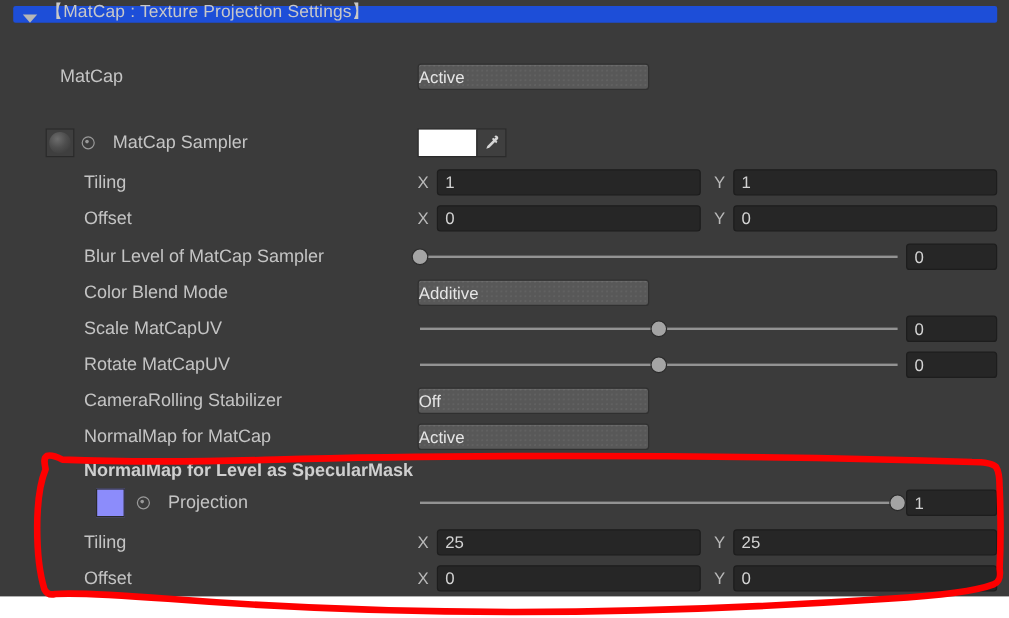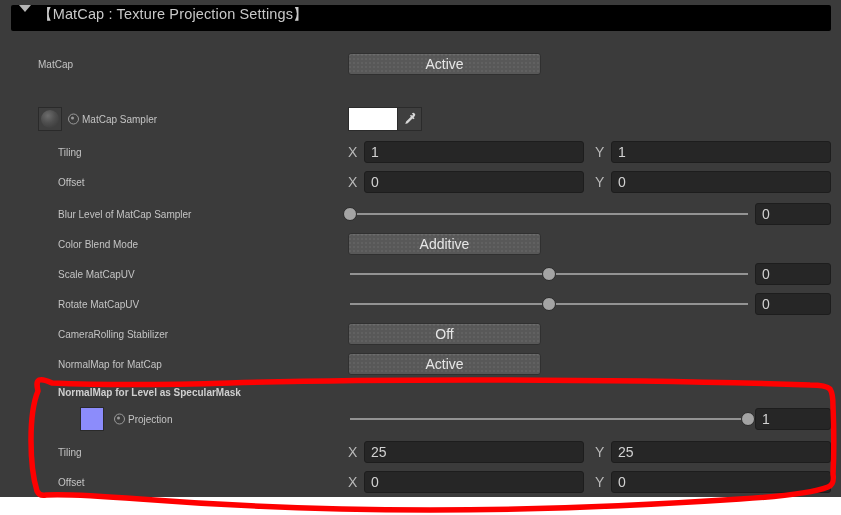--- a/index.html
+++ b/index.html
@@ -24,25 +24,25 @@
     height: 497px;
     background: #3b3b3b;
   }
 
   
   #foldout-header {
     position: absolute;
     left: 11px;
     top: 5px;
     width: 820px;
-    height: 26px;
-    background: #000000;
+    height: 14px;
+    background: #1d4ed8;
     border-radius: 2px;
     display: flex;
-    align-items: flex-start;
+    align-items: flex-end;
     box-sizing: border-box;
     padding-left: 8px;
   }
   #foldout-header .tri {
     width: 0;
     height: 0;
     border-left: 6px solid transparent;
     border-right: 6px solid transparent;
     border-top: 7px solid #b6b6b6;
     margin-right: 7px;
@@ -57,25 +57,26 @@
 
   
   .row {
     position: absolute;
     left: 0;
     width: 841px;
     height: 30px;
   }
   .label {
     position: absolute;
-    font-size: 10px;
+    font-size: 15px;
     color: #c4c4c4;
     white-space: nowrap;
     top: 50%;
     transform: translateY(-50%);
+    margin-left: 12px;
   }
   .label.bold {
     font-weight: bold;
     color: #cfcfcf;
   }
   .label.ind0 { left: 38px; }
   .label.ind1 { left: 58px; }
 
   
   .enum-btn {
@@ -87,21 +88,21 @@
     height: 22px;
     background-color: #585858;
     background-image:
       radial-gradient(circle at 1px 1px, rgba(255,255,255,0.055) 0.8px, transparent 1px);
     background-size: 4px 4px;
     border: 1px solid #303030;
     border-radius: 3px;
     box-shadow: inset 0 1px 0 rgba(255,255,255,0.07);
     display: flex;
     align-items: center;
-    justify-content: center;
+    justify-content: flex-start;
     box-sizing: border-box;
   }
   .enum-btn span {
     font-size: 14px;
     color: #e6e6e6;
   }
 
   
   .thumb {
     position: absolute;

